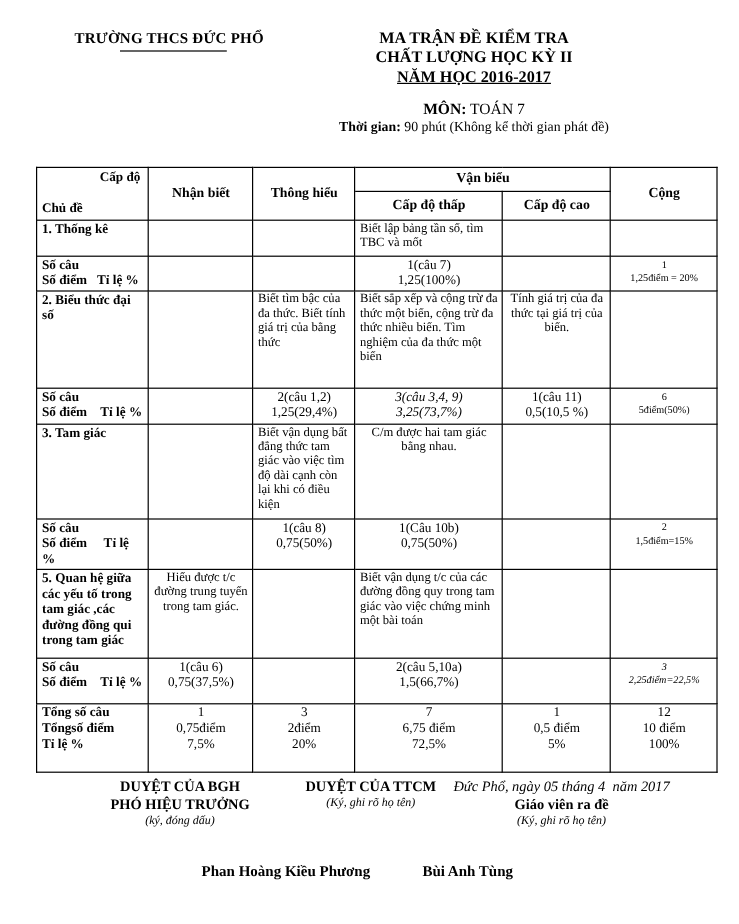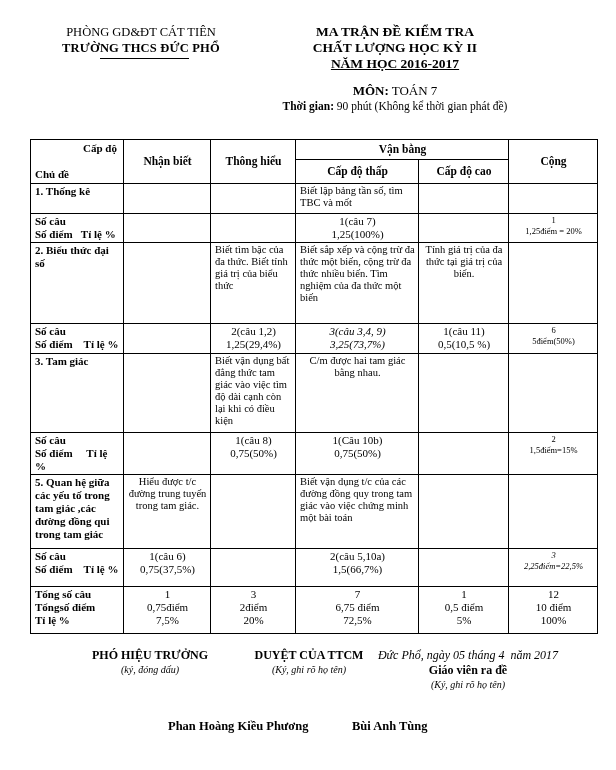--- a/index.html
+++ b/index.html
@@ -37,21 +37,21 @@
   #matrix tr:nth-child(1){height:20px;}
   #matrix tr:nth-child(2){height:24px;}
   #matrix tr:nth-child(3){height:30px;}
   #matrix tr:nth-child(4){height:29px;}
   #matrix tr:nth-child(5){height:81px;}
   #matrix tr:nth-child(6){height:30px;}
   #matrix tr:nth-child(7){height:79px;}
   #matrix tr:nth-child(8){height:42px;}
   #matrix tr:nth-child(9){height:74px;padding-left:40px;}
   #matrix tr:nth-child(10){height:38px;}
-  #matrix tr:nth-child(11){height:47px;}
+  #matrix tr:nth-child(11){height:57px;}
   #matrix td.th{font-weight:bold;text-align:center;vertical-align:middle;font-size:11.5px;}
   #matrix td.topic{font-weight:bold;}
   #matrix td.label{font-weight:bold;}
   #matrix td.desc{font-size:10.5px;line-height:1.15;}
   #matrix td.center{text-align:center;}
   #matrix td.num{text-align:center;}
   #matrix td.small{font-size:8.5px;line-height:1.3;}
   #matrix td.italic{font-style:italic;}
   #matrix td.corner{vertical-align:top;padding:2px 4px;}
   .corner-top{text-align:right;font-weight:bold;padding-right:2px;}
@@ -65,21 +65,20 @@
   .sig .note{font-style:italic;font-size:10px;line-height:1.3;}
   .sig .date{font-style:italic;font-size:12px;line-height:1.25;}
   .name{position:absolute;top:719px;font-weight:bold;font-size:12.5px;text-align:left;}
   .name-1{left:168px;width:225px;}
   .name-2{left:352px;width:125px;}
 </style>
 </head>
 <body>
 
 <div class="hdr-left">
-  <div class="dept">PHÒNG GD&amp;ĐT CÁT TIÊN</div>
   <div class="school"><span>TRƯỜ</span><span class="u-mid">NG THCS ĐỨC</span><span> PHỔ</span></div>
 </div>
 
 <div class="hdr-right">
   <div class="t">MA TRẬN ĐỀ KIỂM TRA</div>
   <div class="t">CHẤT LƯỢNG HỌC KỲ II</div>
   <div class="t t-u">NĂM HỌC 2016-2017</div>
   <div class="subject"><span class="lbl">MÔN:</span><span> TOÁN 7</span></div>
   <div class="time"><span class="lbl">Thời gian:</span><span> 90 phút (Không kể thời gian phát đề)</span></div>
 </div>
@@ -91,21 +90,21 @@
       <col style="width:85px">
     <col style="width:123px">
       <col style="width:90px">
       <col style="width:89px">
   </colgroup>
   <tbody>
       <tr>
         <td rowspan="2" class="corner"><div class="corner-top">Cấp độ</div><div class="corner-bottom">Chủ đề</div></td>
         <td rowspan="2" class="th">Nhận biết</td>
         <td rowspan="2" class="th">Thông hiểu</td>
-        <td colspan="2" class="th">Vận bằng</td>
+        <td colspan="2" class="th">Vận biểu</td>
         <td rowspan="2" class="th">Cộng</td>
       </tr>
       <tr>
         <td class="th">Cấp độ thấp</td>
         <td class="th">Cấp độ cao</td>
       </tr>
       <tr>
         <td class="topic">1. Thống kê</td>
         <td></td>
         <td></td>
@@ -120,21 +119,21 @@
         <td></td>
         <td class="num">1(câu 7)
 1,25(100%)</td>
         <td></td>
         <td class="num small">1
 1,25điểm = 20%</td>
       </tr>
       <tr>
         <td class="topic">2. Biểu thức đại số</td>
         <td></td>
-        <td class="desc">Biết tìm bậc của đa thức. Biết tính giá trị của biểu thức</td>
+        <td class="desc">Biết tìm bậc của đa thức. Biết tính giá trị của bằng thức</td>
         <td class="desc">Biết sắp xếp và cộng trừ đa thức một biến, cộng trừ đa thức nhiều biến. Tìm nghiệm của đa thức một biến</td>
         <td class="desc center">Tính giá trị của đa thức tại giá trị của biến.</td>
         <td></td>
       </tr>
       <tr>
         <td class="label">Số câu
 Số điểm&nbsp;&nbsp;&nbsp;&nbsp;Tỉ lệ %</td>
         <td></td>
         <td class="num">2(câu 1,2)
 1,25(29,4%)</td>
@@ -203,20 +202,21 @@
 0,5 điểm
 5%</td>
         <td class="num">12
 10 điểm
 100%</td>
       </tr>
     </tbody>
 </table>
 
 <div class="sig sig-bgh">
+  <div class="b">DUYỆT CỦA BGH</div>
   <div class="b">PHÓ HIỆU TRƯỞNG</div>
   <div class="note">(ký, đóng dấu)</div>
 </div>
 <div class="sig sig-ttcm">
   <div class="b">DUYỆT CỦA TTCM</div>
   <div class="note">(Ký, ghi rõ họ tên)</div>
 </div>
 <div class="sig sig-teacher">
   <div class="date">Đức Phổ, ngày 05 tháng 4&nbsp; năm 2017</div>
   <div class="b">Giáo viên ra đề</div>

